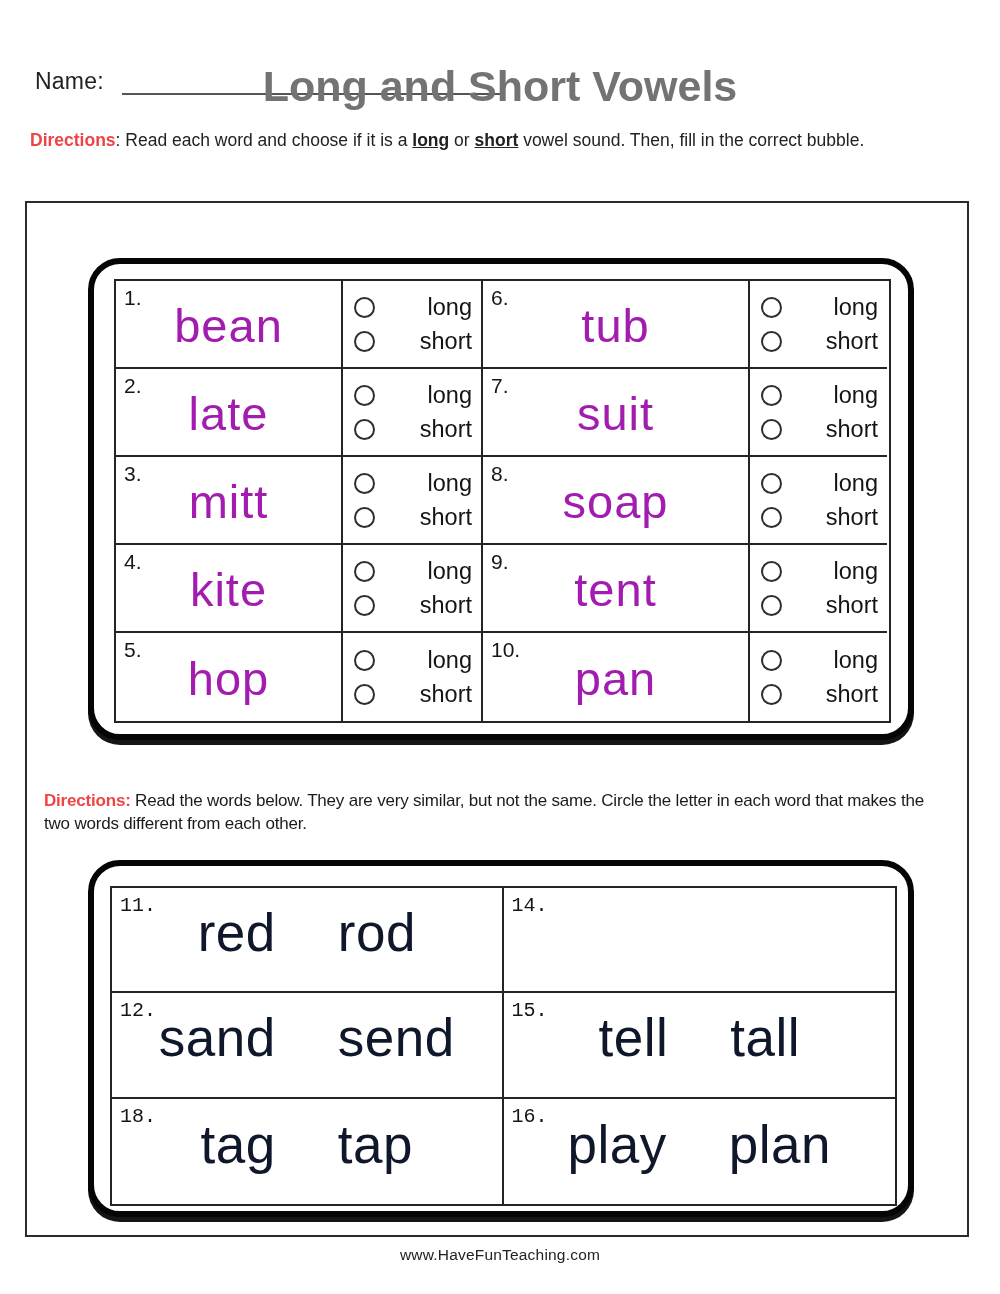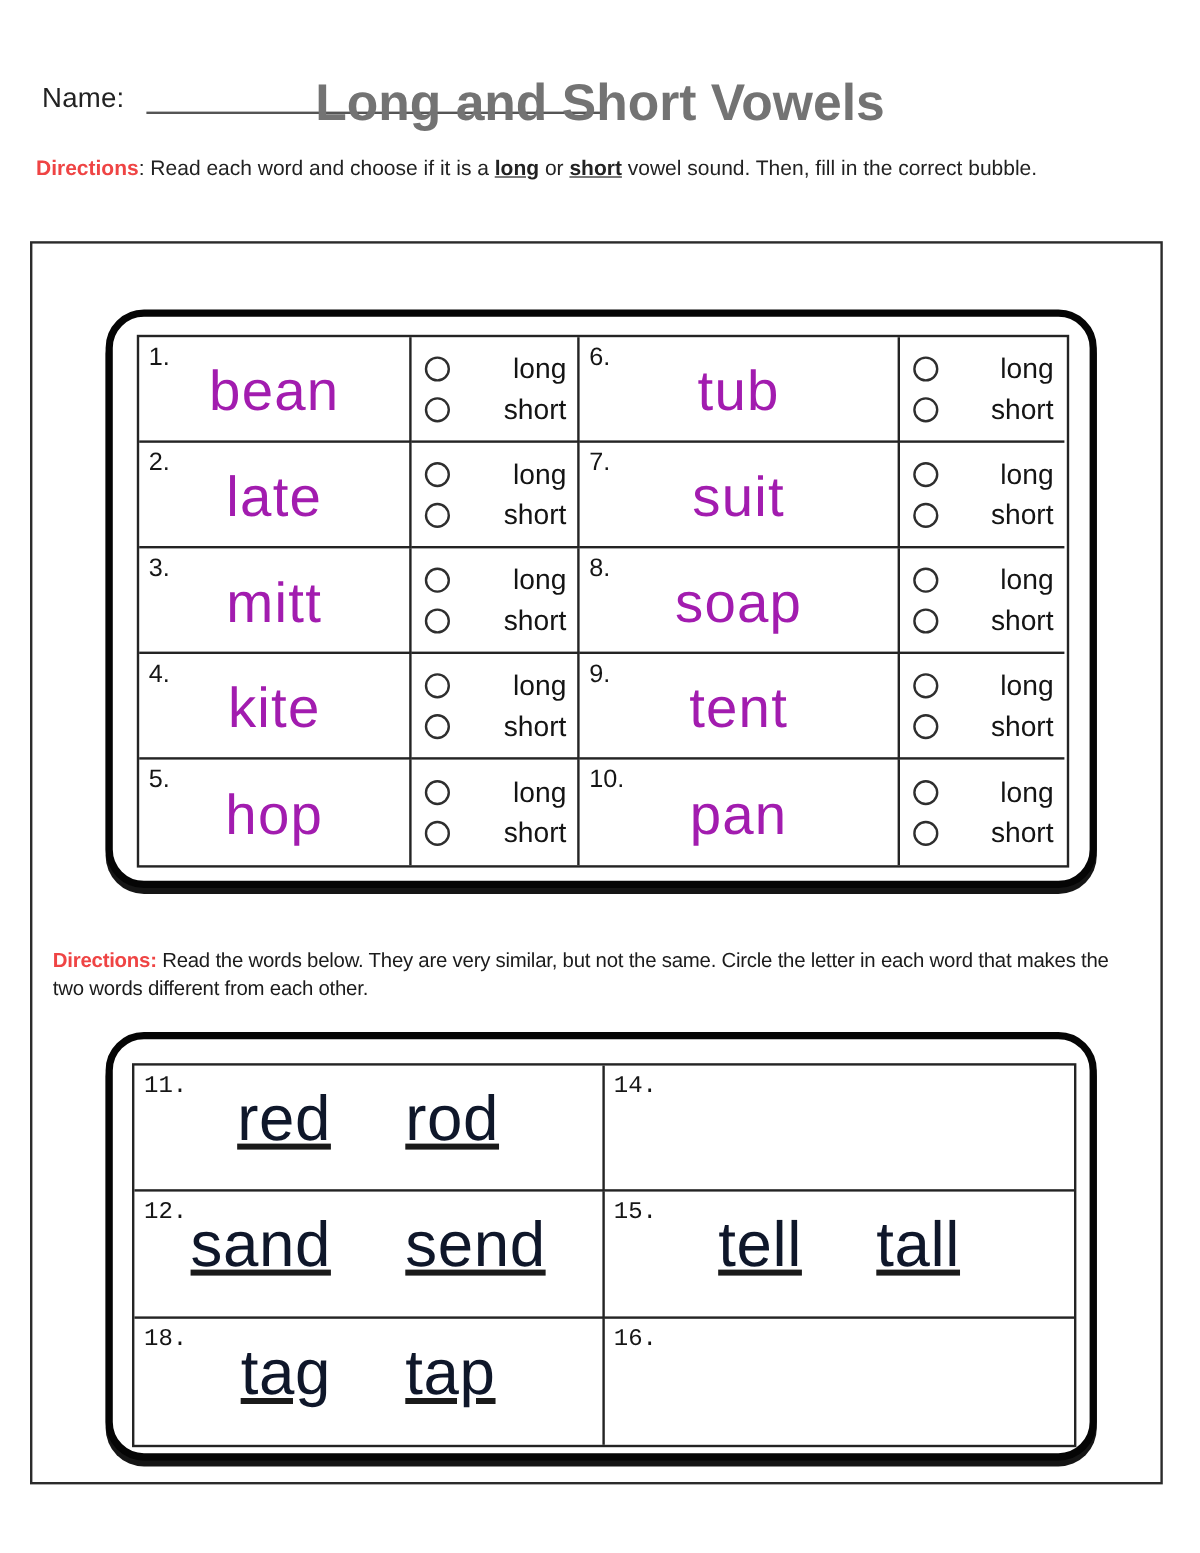--- a/index.html
+++ b/index.html
@@ -31,21 +31,21 @@
   .round-wrap { position:absolute; border:6px solid #050505; border-radius:32px;
                 background:#fff; box-shadow:0 5px 0 0 #151515; }
   .wrap-1 { left:61px; top:55px; width:826px; height:482px; }
   .wrap-2 { left:61px; top:657px; width:826px; height:357px; }
 
   
   .grid { position:absolute; display:grid; border:2px solid #242424; background:#fff; }
   .vowel-grid { left:20px; top:15px; width:777px; height:444px;
                 grid-template-columns:227px 140px 267px 137px; grid-template-rows:repeat(5,1fr); }
   .pairs-grid { left:16px; top:20px; width:787px; height:320px;
-                grid-template-columns:1fr 1fr; grid-template-rows:repeat(3,1fr);text-decoration:underline; }
+                grid-template-columns:1fr 1fr; grid-template-rows:repeat(3,1fr); }
 
   .cell { position:relative; border-right:2px solid #242424; border-bottom:2px solid #242424; }
   .vowel-grid .cell:nth-child(4n) { border-right:none; }
   .vowel-grid .cell:nth-child(n+17) { border-bottom:none; }
   .pairs-grid .cell:nth-child(2n) { border-right:none; }
   .pairs-grid .cell:nth-child(n+5) { border-bottom:none; }
 
   .num { position:absolute; top:5px; left:8px; font-size:21px; color:#161616; }
   .word-cell { display:flex; align-items:center; justify-content:center; }
   .word { font-size:47px; color:#a21caf; letter-spacing:1px; padding-top:2px; }
@@ -269,21 +269,26 @@
 
         <div class="cell pair-cell">
           <span class="pair-num">18.</span>
           <div class="pair-words">
             <span class="pword">tag</span>
             <span class="pword">tap</span>
           </div>
         </div>
         <div class="cell pair-cell">
           <span class="pair-num">16.</span>
+          <div class="pair-words">
+            <span class="pword">play</span>
+            <span class="pword">plan</span>
+          </div>
         </div>
 
       </div>
     </div>
 
   </div>
 
+  <div class="footer">www.HaveFunTeaching.com</div>
 
 </div>
 
 </body></html>

